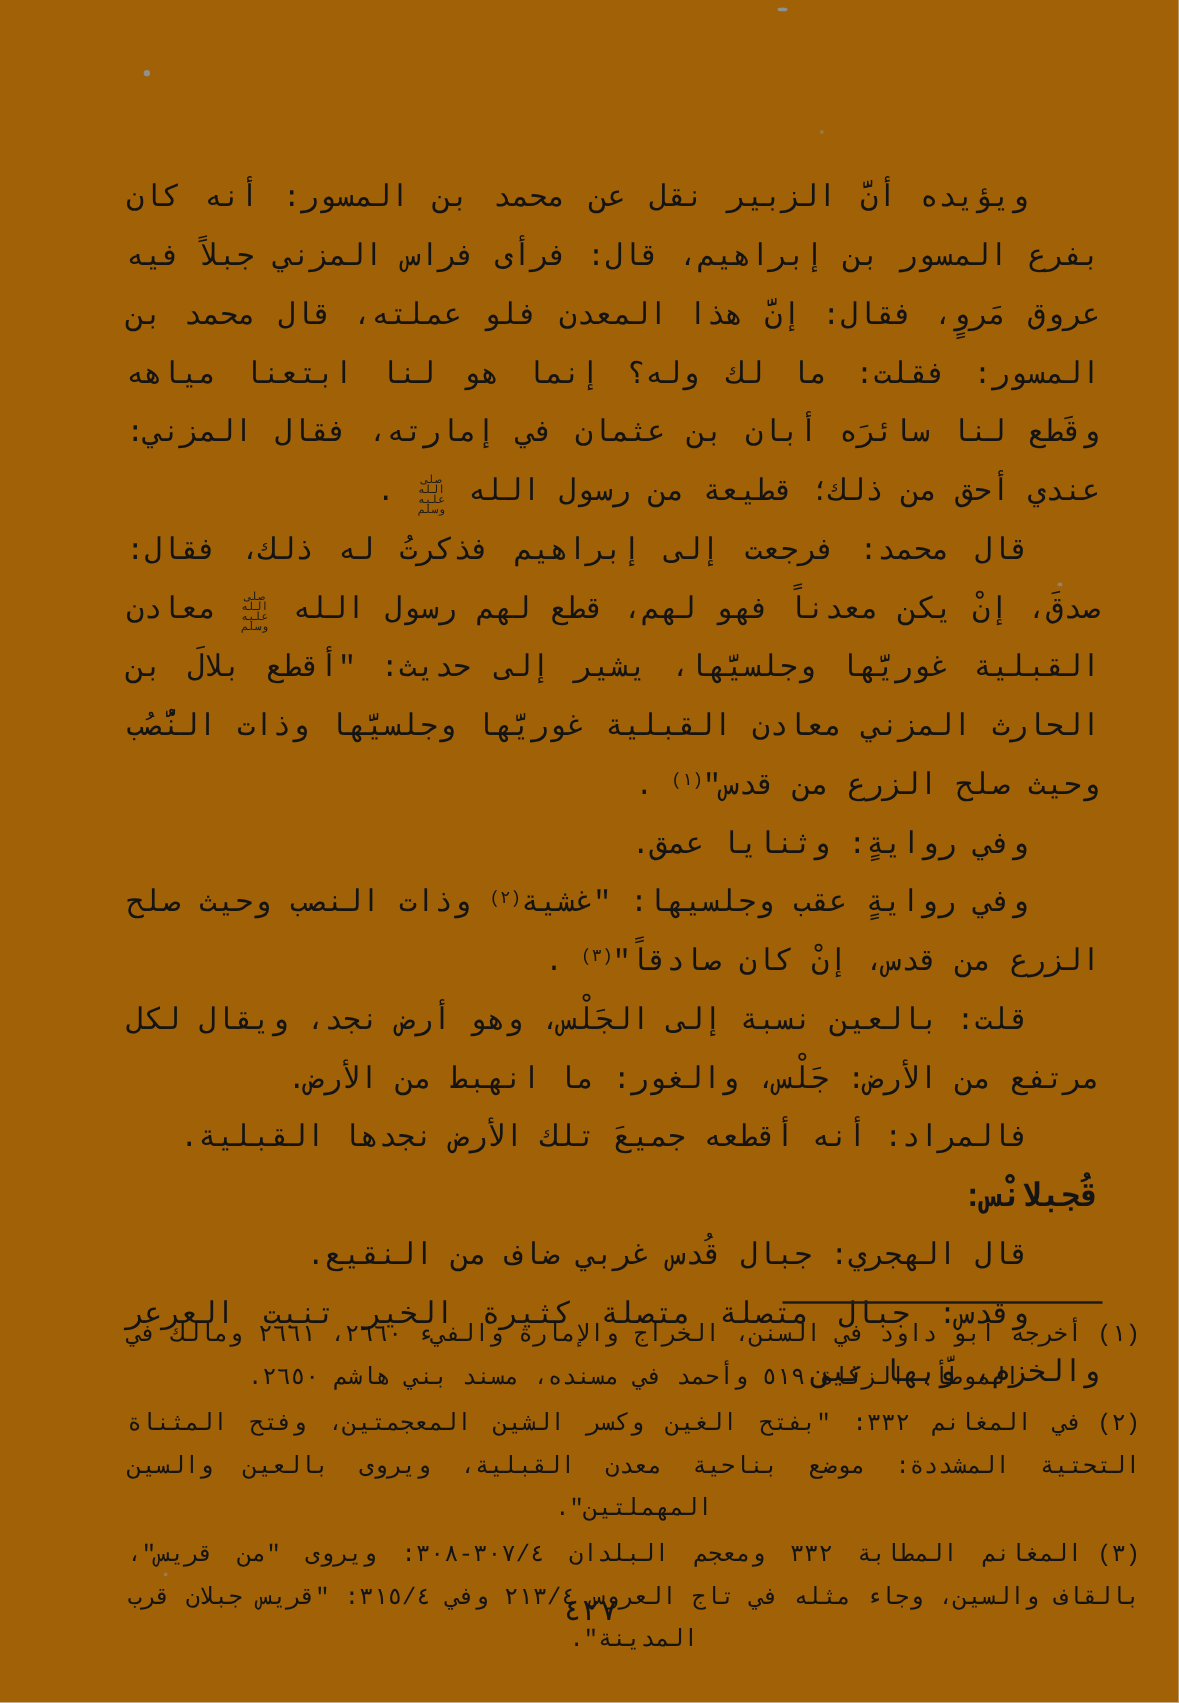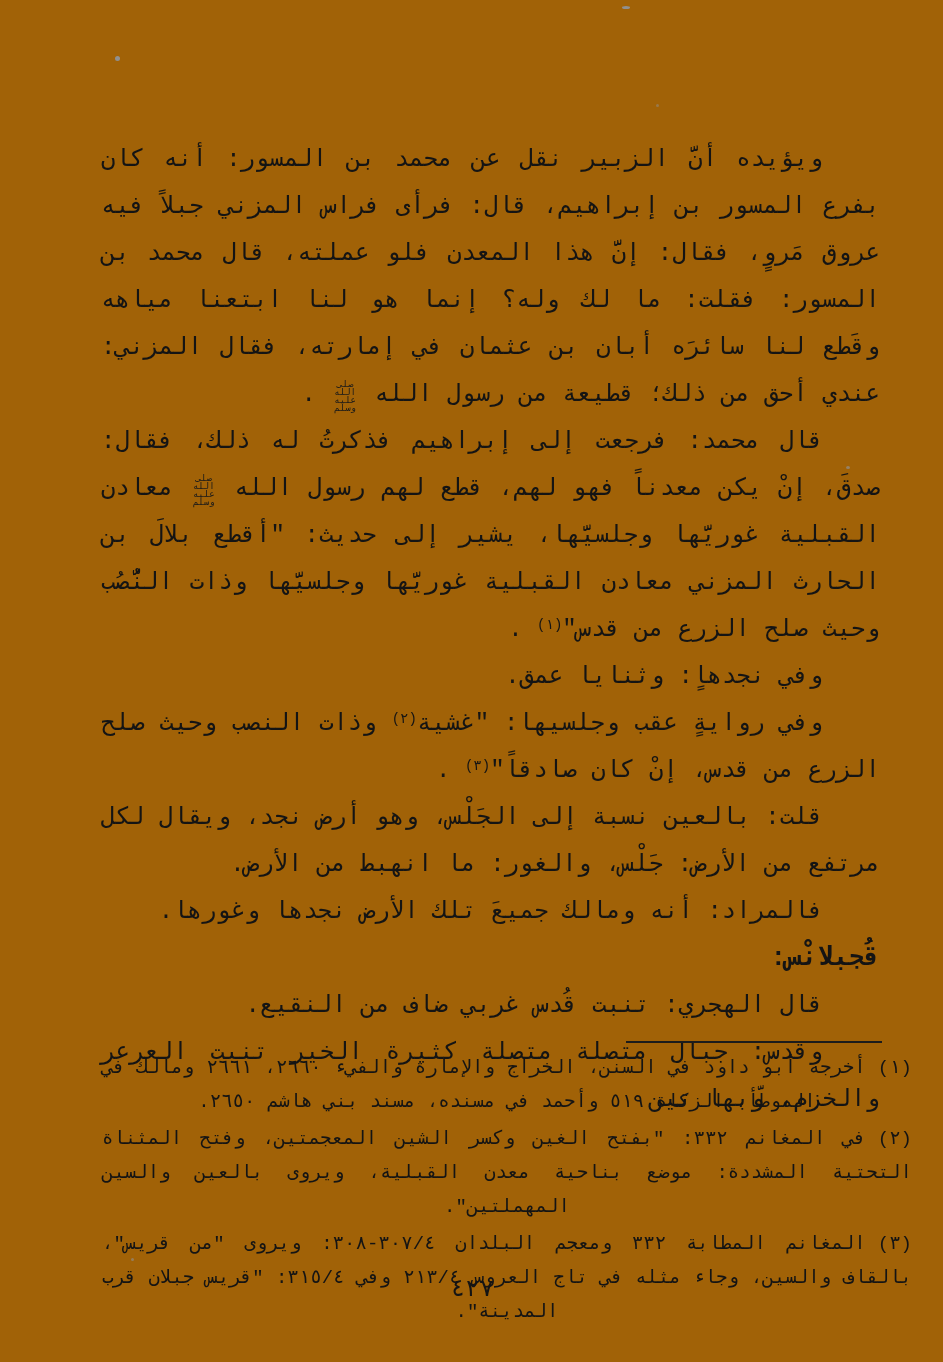--- a/index.html
+++ b/index.html
@@ -59,26 +59,26 @@
   .speck.s5{top:1258px;left:131px;width:3px;height:3px;opacity:.6;}
 </style>
 </head>
 <body>
 
 <div class="page">
 
   <div class="body-text" id="body-blocks">
       <p class="para">ويؤيده أنَّ الزبير نقل عن محمد بن المسور: أنه كان بفرع المسور بن إبراهيم، قال: فرأى فراس المزني جبلاً فيه عروق مَروٍ، فقال: إنَّ هذا المعدن فلو عملته، قال محمد بن المسور: فقلت: ما لك وله؟ إنما هو لنا ابتعنا مياهه وقَطع لنا سائرَه أبان بن عثمان في إمارته، فقال المزني: عندي أحق من ذلك؛ قطيعة من رسول الله <span class="saw">صلى الله عليه وسلم</span> .</p>
       <p class="para">قال محمد: فرجعت إلى إبراهيم فذكرتُ له ذلك، فقال: صدقَ، إنْ يكن معدناً فهو لهم، قطع لهم رسول الله <span class="saw">صلى الله عليه وسلم</span> معادن القبلية غوريَّها وجلسيَّها، يشير إلى حديث: "أقطع بلالَ بن الحارث المزني معادن القبلية غوريَّها وجلسيَّها وذات النُّصُب وحيث صلح الزرع من قدس"<sup class="fnref">(١)</sup> .</p>
-      <p class="para">وفي نجدهاٍ: وثنايا عمق.</p>
+      <p class="para">وفي روايةٍ: وثنايا عمق.</p>
       <p class="para">وفي روايةٍ عقب وجلسيها: "غشية<sup class="fnref">(٢)</sup> وذات النصب وحيث صلح الزرع من قدس، إنْ كان صادقاً"<sup class="fnref">(٣)</sup> .</p>
       <p class="para">قلت: بالعين نسبة إلى الجَلْس، وهو أرض نجد، ويقال لكل مرتفع من الأرض: جَلْس، والغور: ما انهبط من الأرض.</p>
-      <p class="para">فالمراد: أنه ومالك جميعَ تلك الأرض نجدها وغورها.</p>
+      <p class="para">فالمراد: أنه أقطعه جميعَ تلك الأرض نجدها القبلية.</p>
       <h2 class="entry-heading">قُجبلانْس:</h2>
-      <p class="para">قال الهجري: تنبت قُدس غربي ضاف من النقيع.</p>
+      <p class="para">قال الهجري: جبال قُدس غربي ضاف من النقيع.</p>
       <p class="para">وقدس: جبال متصلة متصلة كثيرة الخير تنبت العرعر والخزم، وبها تين</p>
     </div>
 
   <div class="fn-sep"></div>
 
   <div class="footnotes" id="footnotes">
       <div class="footnote"><span class="fn-num">(١)</span>أخرجه أبو داود في السنن، الخراج والإمارة والفيء ٢٦٦٠، ٢٦٦١ ومالك في الموطَّأ، الزكاة ٥١٩ وأحمد في مسنده، مسند بني هاشم ٢٦٥٠.</div>
       <div class="footnote"><span class="fn-num">(٢)</span>في المغانم ٣٣٢: "بفتح الغين وكسر الشين المعجمتين، وفتح المثناة التحتية المشددة: موضع بناحية معدن القبلية، ويروى بالعين والسين المهملتين".</div>
       <div class="footnote"><span class="fn-num">(٣)</span>المغانم المطابة ٣٣٢ ومعجم البلدان ٤‏/‏٣٠٧-٣٠٨: ويروى "من قريس"، بالقاف والسين، وجاء مثله في تاج العروس ٤‏/‏٢١٣ وفي ٤‏/‏٣١٥: "قريس جبلان قرب المدينة".</div>
     </div>

